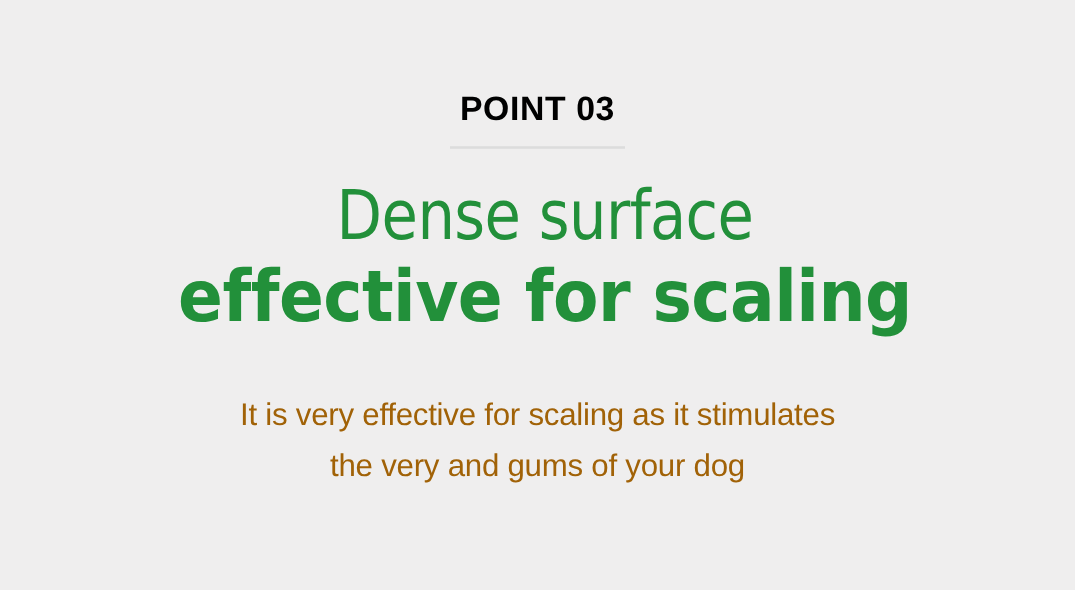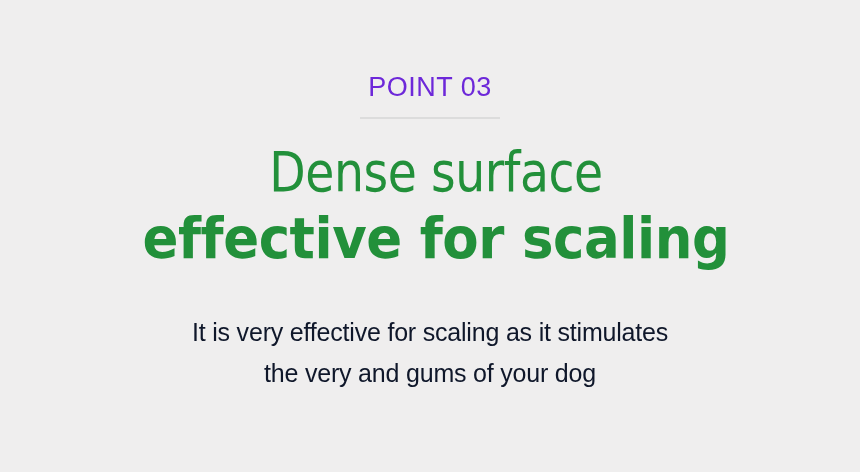--- a/index.html
+++ b/index.html
@@ -31,23 +31,23 @@
     top: 74px;
     left: 0;
     right: 0;
     text-align: center;
   }
 
   .eyebrow {
     display: inline-block;
     font-family: "Liberation Sans", sans-serif;
     font-size: 27px;
-    font-weight: 400;
+    font-weight: 700;
     letter-spacing: 0.5px;
-    color: #6d28d9;
+    color: #000000;
     line-height: 1.0;
     white-space: nowrap;
   }
 
   .eyebrow-rule {
     width: 140px;
     height: 2px;
     background: #dcdcdc;
     margin: 16px auto 0 auto;
   }
@@ -95,21 +95,21 @@
     left: 0;
     right: 0;
     text-align: center;
   }
 
   .body-line {
     display: block;
     font-family: "Liberation Sans", sans-serif;
     font-size: 25px;
     font-weight: 400;
-    color: #0f172a;
+    color: #a16207;
     line-height: 41px;
     letter-spacing: -0.2px;
     white-space: nowrap;
   }
 </style>
 </head>
 <body>
 
 <div class="slide">
 

